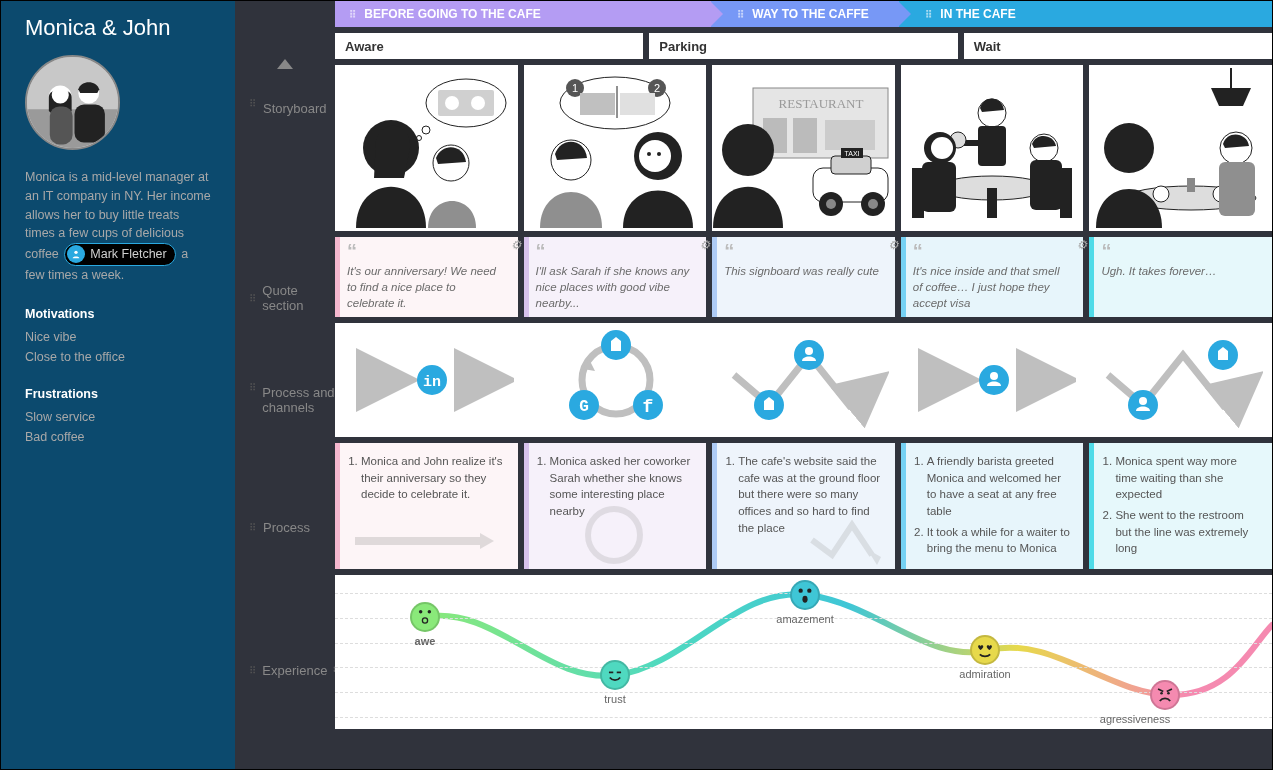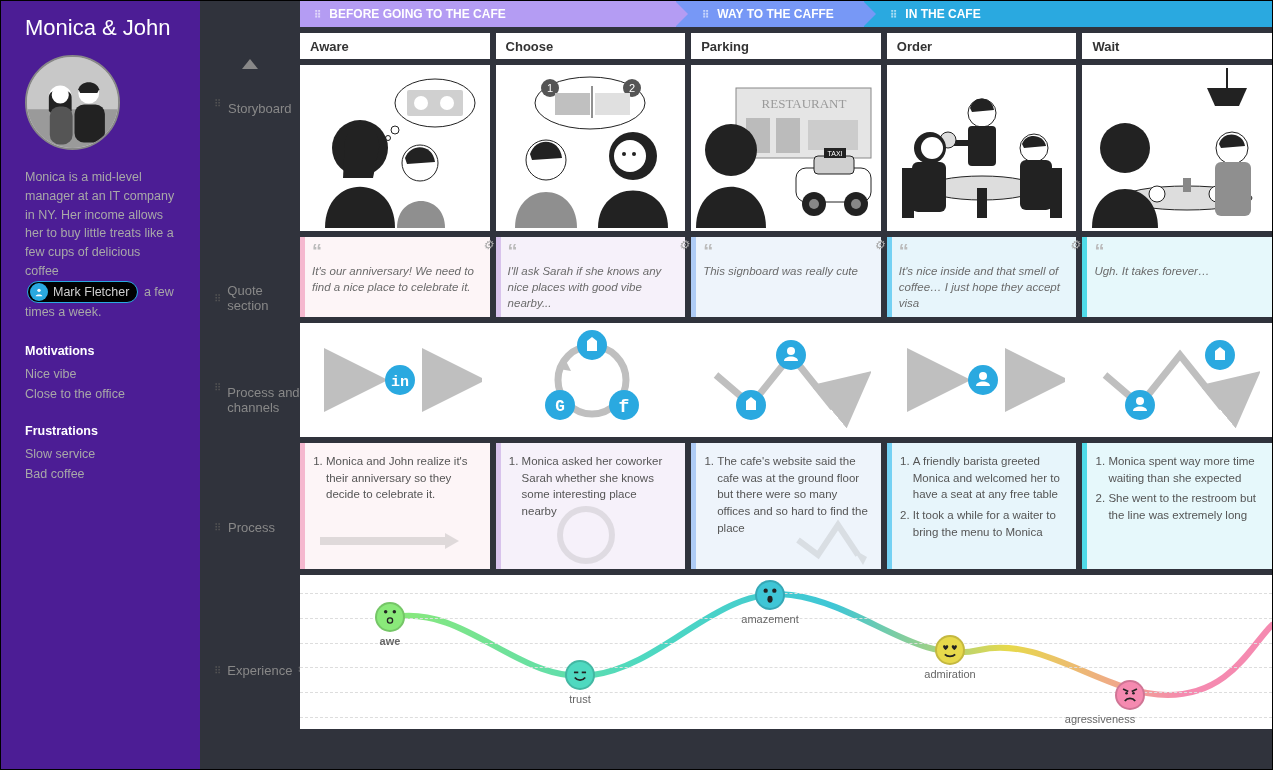--- a/index.html
+++ b/index.html
@@ -1,19 +1,19 @@
 <!DOCTYPE html>
 <html><head>
 <meta charset="utf-8">
 <style>
   *{box-sizing:border-box;margin:0;padding:0;}
   body{font-family:"Helvetica Neue",Arial,sans-serif;font-size:13px;background:#30333c;color:#333;}
   #app{display:flex;width:1273px;height:770px;background:#30333c;border:1px solid #000;}
   
-  .sidebar{width:199px;background:#4c1d95;color:#c9c9c9;padding:14px 24px 24px 24px;flex:none;}
+  .sidebar{width:234px;background:#0c4a6e;color:#c9c9c9;padding:14px 24px 24px 24px;flex:none;}
   .persona-title{color:#fff;font-size:22px;font-weight:400;margin-bottom:14px;}
   .avatar{width:95px;height:95px;border-radius:50%;background:#bfbfbf;border:2px solid #888;margin-bottom:18px;overflow:hidden;}
   .persona-desc{font-size:12.5px;line-height:1.5;color:#a8a8a8;margin-bottom:22px;}
   .persona-desc .chip{display:inline-flex;align-items:center;background:#000;border:1px solid #2aa9e0;border-radius:14px;padding:1px 8px 1px 2px;color:#d0d0d0;margin:0 2px;vertical-align:middle;justify-content:flex-end;}
   .chip .dot{width:18px;height:18px;border-radius:50%;background:#2aa9e0;margin-right:5px;display:flex;align-items:center;justify-content:center;color:#fff;font-size:11px;}
   .sidebar h4{color:#fff;font-size:12.5px;margin-bottom:6px;font-weight:700;}
   .sidebar ul{list-style:none;margin-bottom:20px;}
   .sidebar ul li{font-size:12.5px;color:#a8a8a8;line-height:1.6;}
   
   .row-labels{width:100px;background:#30333c;flex:none;padding-top:58px;}
@@ -77,21 +77,21 @@
         <path d="M23 42c0-10 24-10 24 0v14c0 6-24 6-24 0z" fill="#222"></path>
         <circle cx="35" cy="40" r="9" fill="#fff"></circle>
 
         <circle cx="65" cy="38" r="11" fill="#fff"></circle>
         <path d="M54 34c3-10 19-10 22 0l-2 4h-18z" fill="#222"></path>
         <rect x="50" y="50" width="32" height="40" rx="10" fill="#222"></rect>
         <rect x="24" y="52" width="24" height="40" rx="10" fill="#555"></rect>
       </svg>
     </div>
     <div class="persona-desc">
-      <span>Monica is a mid-level manager at an IT company in NY. Her income allows her to buy little treats like a few cups of delicious coffee </span>
+      <span>Monica is a mid-level manager at an IT company in NY. Her income allows her to buy little treats times a few cups of delicious coffee </span>
       <span class="chip">
         <span class="dot">
           <svg width="10" height="10" viewBox="0 0 24 24" fill="#fff">
               <circle cx="12" cy="8" r="4"></circle>
               <path d="M4 22c0-5 16-5 16 0z"></path>
             </svg>
         </span>
         <span>Mark Fletcher</span>
       </span>
       <span> a few times a week.</span>
@@ -154,27 +154,21 @@
         <span class="phase-grip">⠿</span>
         <span>IN THE CAFE</span>
       </div>
     </div>
 
     <div class="columns">
       <div class="col">
           <div class="stage-head">Aware</div>
         </div>
       <div class="col">
-          <div class="stage-head">Choose</div>
-        </div>
-      <div class="col">
           <div class="stage-head">Parking</div>
-        </div>
-      <div class="col">
-          <div class="stage-head">Order</div>
         </div>
       <div class="col">
           <div class="stage-head">Wait</div>
         </div>
     </div>
 
     <div class="columns">
       <div class="col">
           <div class="story-cell">
         <svg viewBox="0 0 180 160" width="180" height="160">

